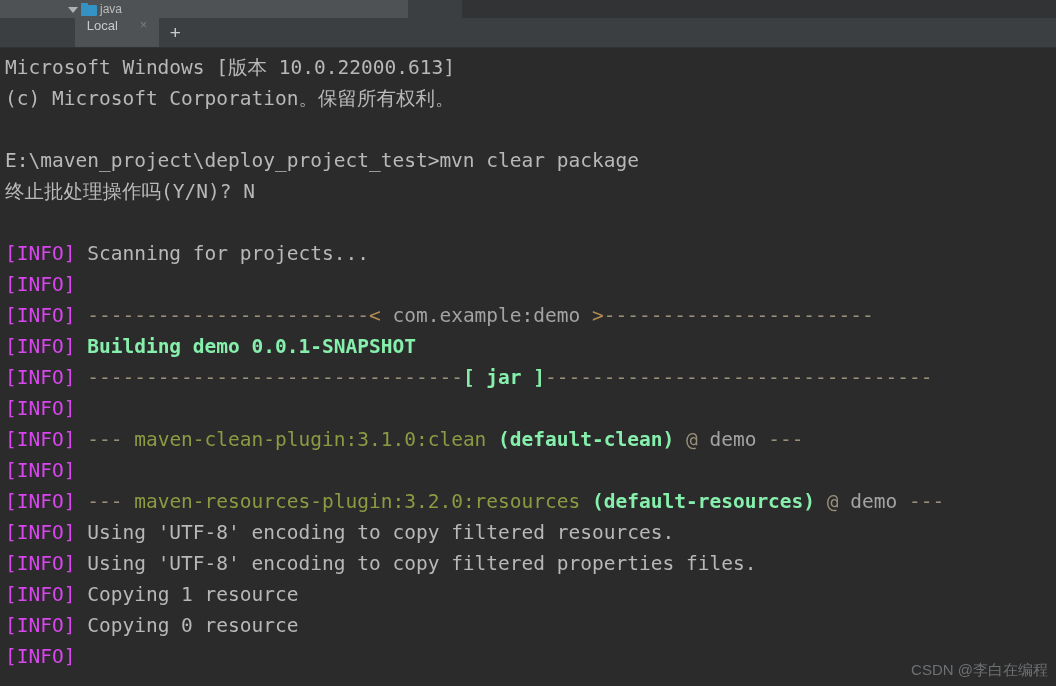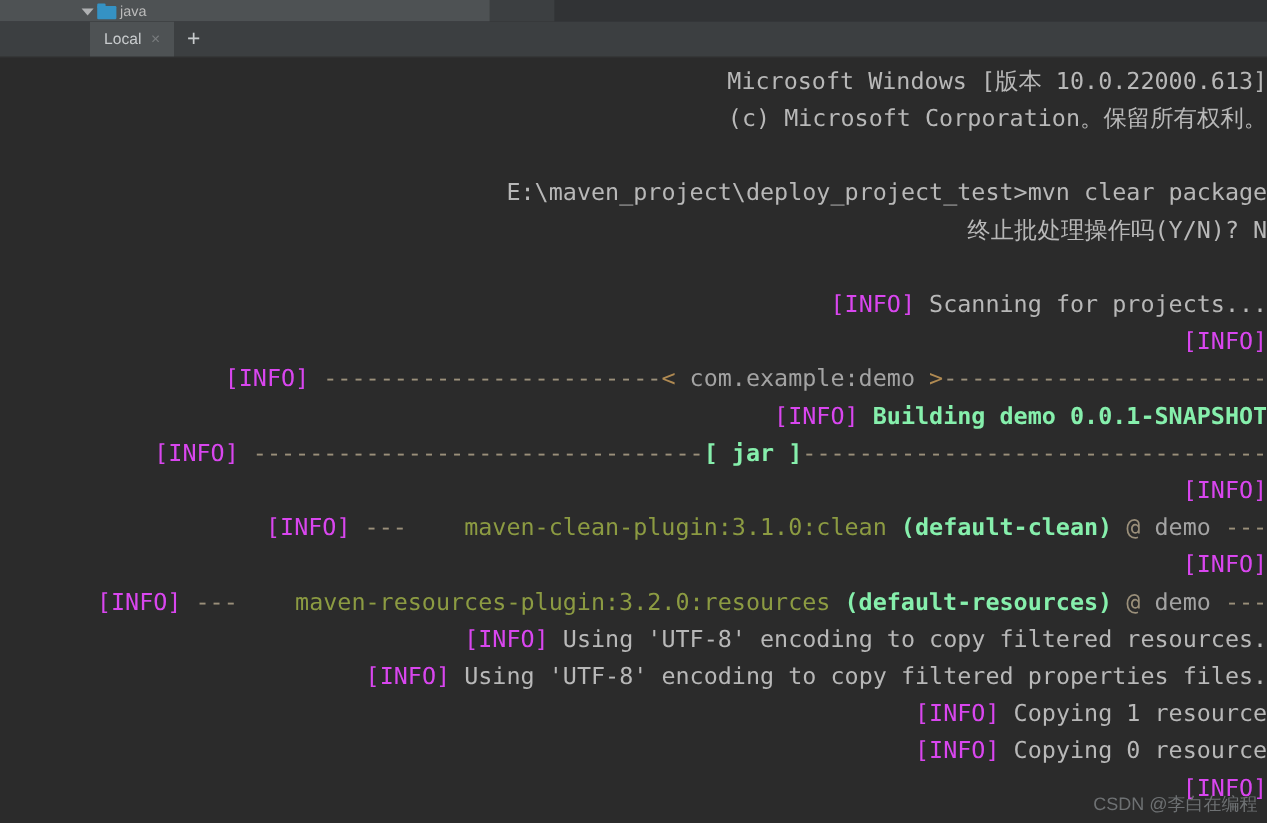--- a/index.html
+++ b/index.html
@@ -87,22 +87,21 @@
     align-items: center;
     padding: 0 12px 0 10px;
     font-family: "Liberation Sans", sans-serif;
     font-size: 13px;
     color: #bbbbbb;
     white-space: nowrap;
     margin-top: 41px;
   }
   #tabbar .tb-tab {
     display: flex;
-    align-items: center;
-    gap: 8px;
+    gap: 22px;
     padding: 0 12px;
     background: #4e5254;
     white-space: nowrap;
   }
   #tabbar .tb-tab .tab-text {
     font-family: "Liberation Sans", sans-serif;
     font-size: 13px;
     color: #c8cbcd;
   }
   #tabbar .tb-tab .tab-close {
@@ -124,36 +123,35 @@
   #tabbar .tb-filler { flex: 1; }
 
   
   #console {
     position: relative;
     background: #2b2b2b;
     height: 638px;
     padding: 4px 0 0 2px;
     box-sizing: border-box;
     overflow: hidden;
-    text-align: right;
   }
   .cline {
     font-family: "DejaVu Sans Mono", monospace;
     font-size: 19.5px;
     line-height: 31px;
     height: 31px;
     color: #b8b8b8;
     white-space: pre;
     letter-spacing: 0px;
     padding-left: 3px;
   }
   .c-default { color: #b8b8b8; }
   .c-info    { color: #d946ef; }
   .c-teal    { color: #a3a3a3; }
-  .c-green   { color: #8c9b42; margin-left: 36px; }
+  .c-green   { color: #8c9b42; }
   .c-white   { color: #86efac; font-weight: bold; }
   .c-dash    { color: #9a8f7a; }
   .c-orange  { color: #b08a52; }
 
   
   #watermark {
     position: absolute;
     right: 8px;
     bottom: 6px;
     font-family: "Liberation Sans", sans-serif;

